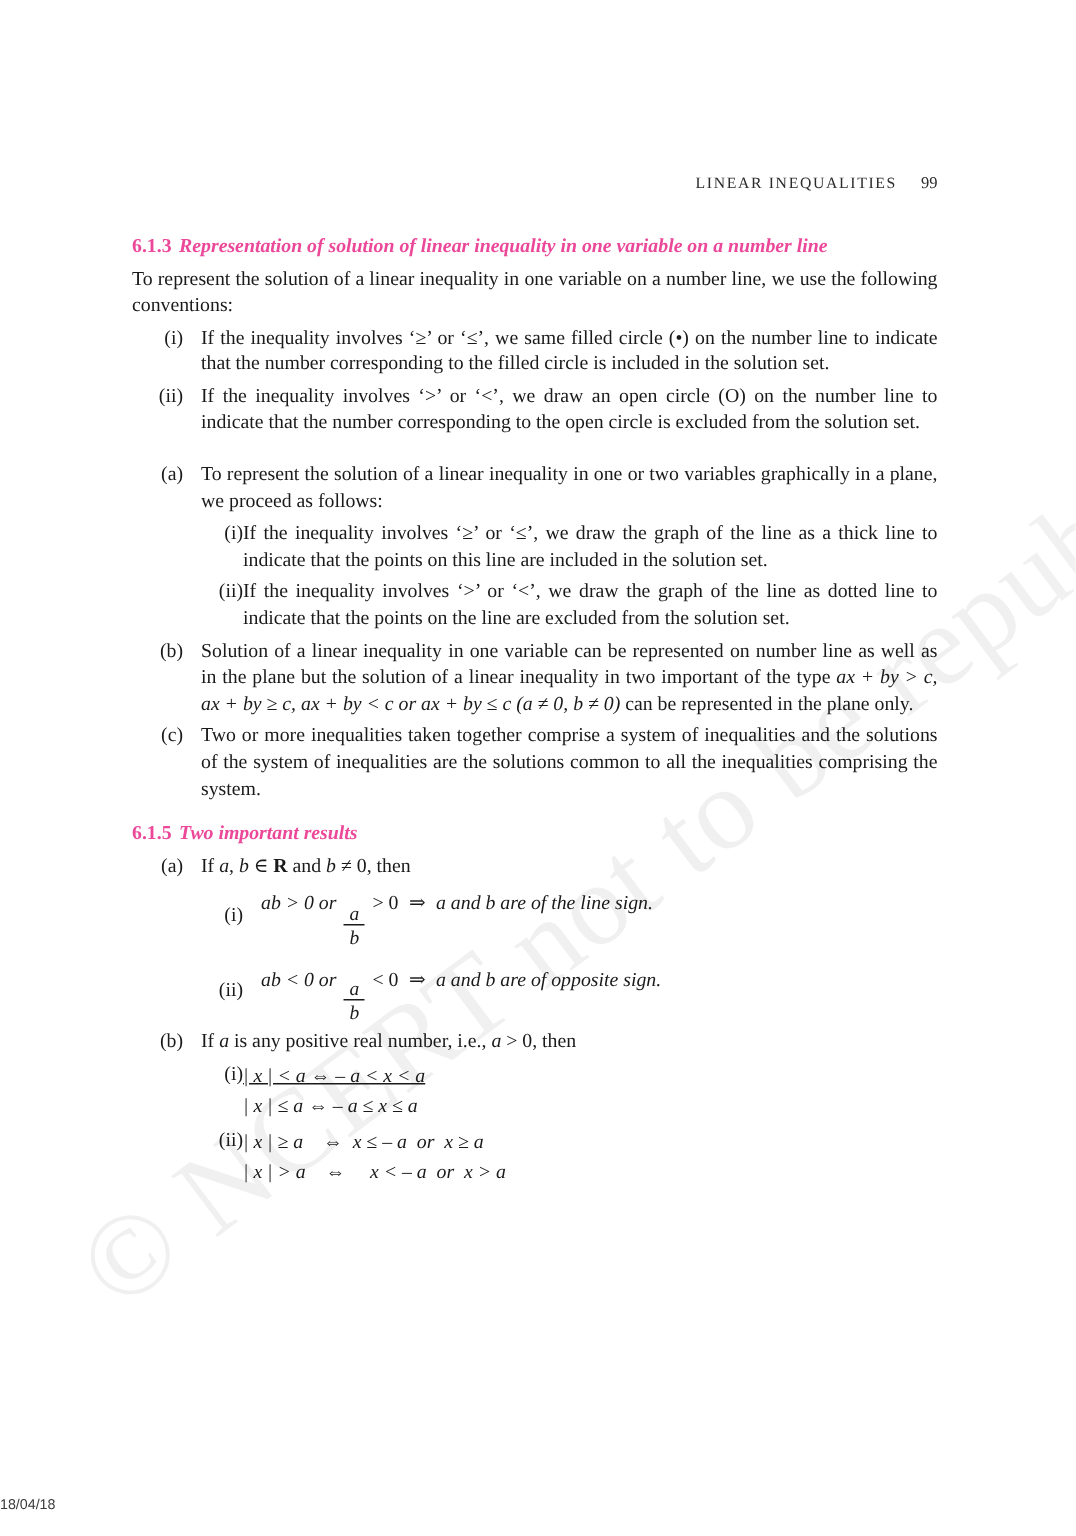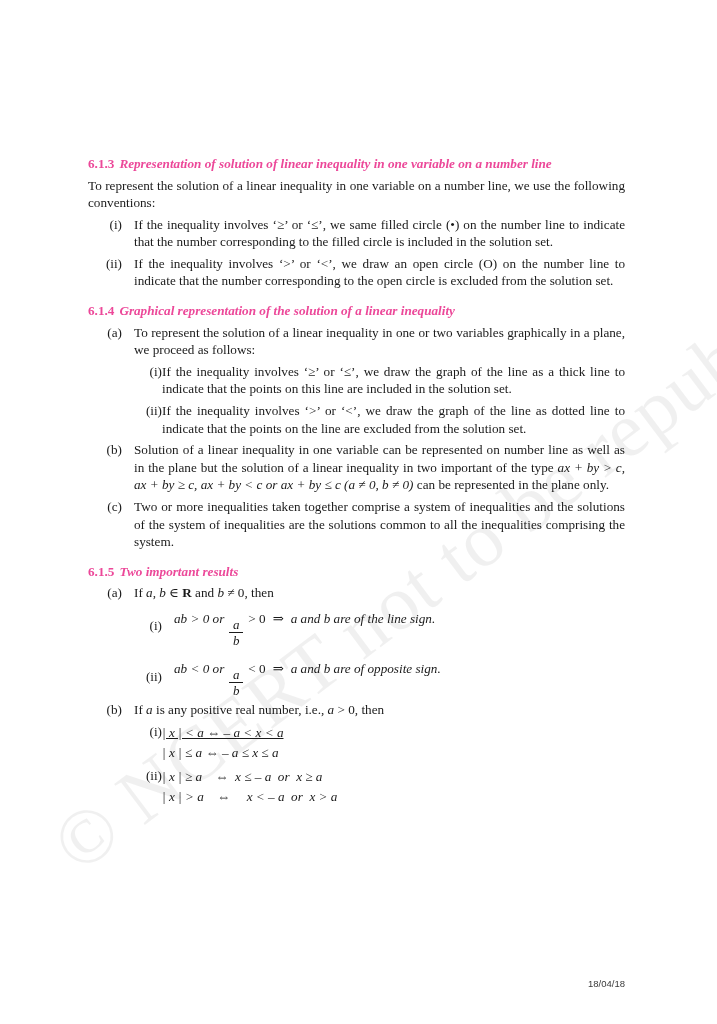--- a/index.html
+++ b/index.html
@@ -162,37 +162,40 @@
     align-items: center;
   }
   .mathrow .marker { line-height: 26px; }
 
   .sp { display: inline-block; width: 7px; }
 
   
   #footer {
     position: absolute;
     left: 0;
-    top: 978px;
+    top: 998px;
     width: 625px;
-    text-align: right;
+    text-align: left;
     font-family: "Liberation Sans", sans-serif;
     font-size: 9.5px;
     color: #3a3a3a;
   }
 </style>
 </head>
 <body>
 
 <div id="watermark">
   <div class="wm-text wm-a">© NCERT not to be republished</div>
 </div>
 
 <div id="page">
 
+  <div id="runhead">
+    <span class="rh-title">LINEAR  INEQUALITIES</span><span class="rh-page">99</span>
+  </div>
 
   <div id="content">
 
     <h3 class="sec justified">
       <span class="num">6.1.3</span><span>Representation of solution of linear inequality in one variable on a number line</span>
     </h3>
 
     <div class="gap-s"></div>
 
     <p class="body">To represent the solution of a linear inequality in one variable on a number line, we use the following conventions:</p>
@@ -206,23 +209,20 @@
 
     <div class="gap-s"></div>
 
     <div class="row lvl1">
       <span class="marker">(ii)</span>
       <span class="txt">If the inequality involves ‘&gt;’ or ‘&lt;’, we draw an open circle (O) on the number line to indicate that the number corresponding to the open circle is excluded from the solution set.</span>
     </div>
 
     <div class="gap-l"></div>
 
-    <h3 class="sec">
-      <span class="num">6.1.4</span><span>Graphical representation of the solution of a linear inequality</span>
-    </h3>
 
     <div class="gap-s"></div>
 
     <div class="row lvl1">
       <span class="marker">(a)</span>
       <span class="txt">To represent the solution of a linear inequality in one or two variables graphically in a plane, we proceed as follows:</span>
     </div>
 
     <div class="gap-s"></div>
 

